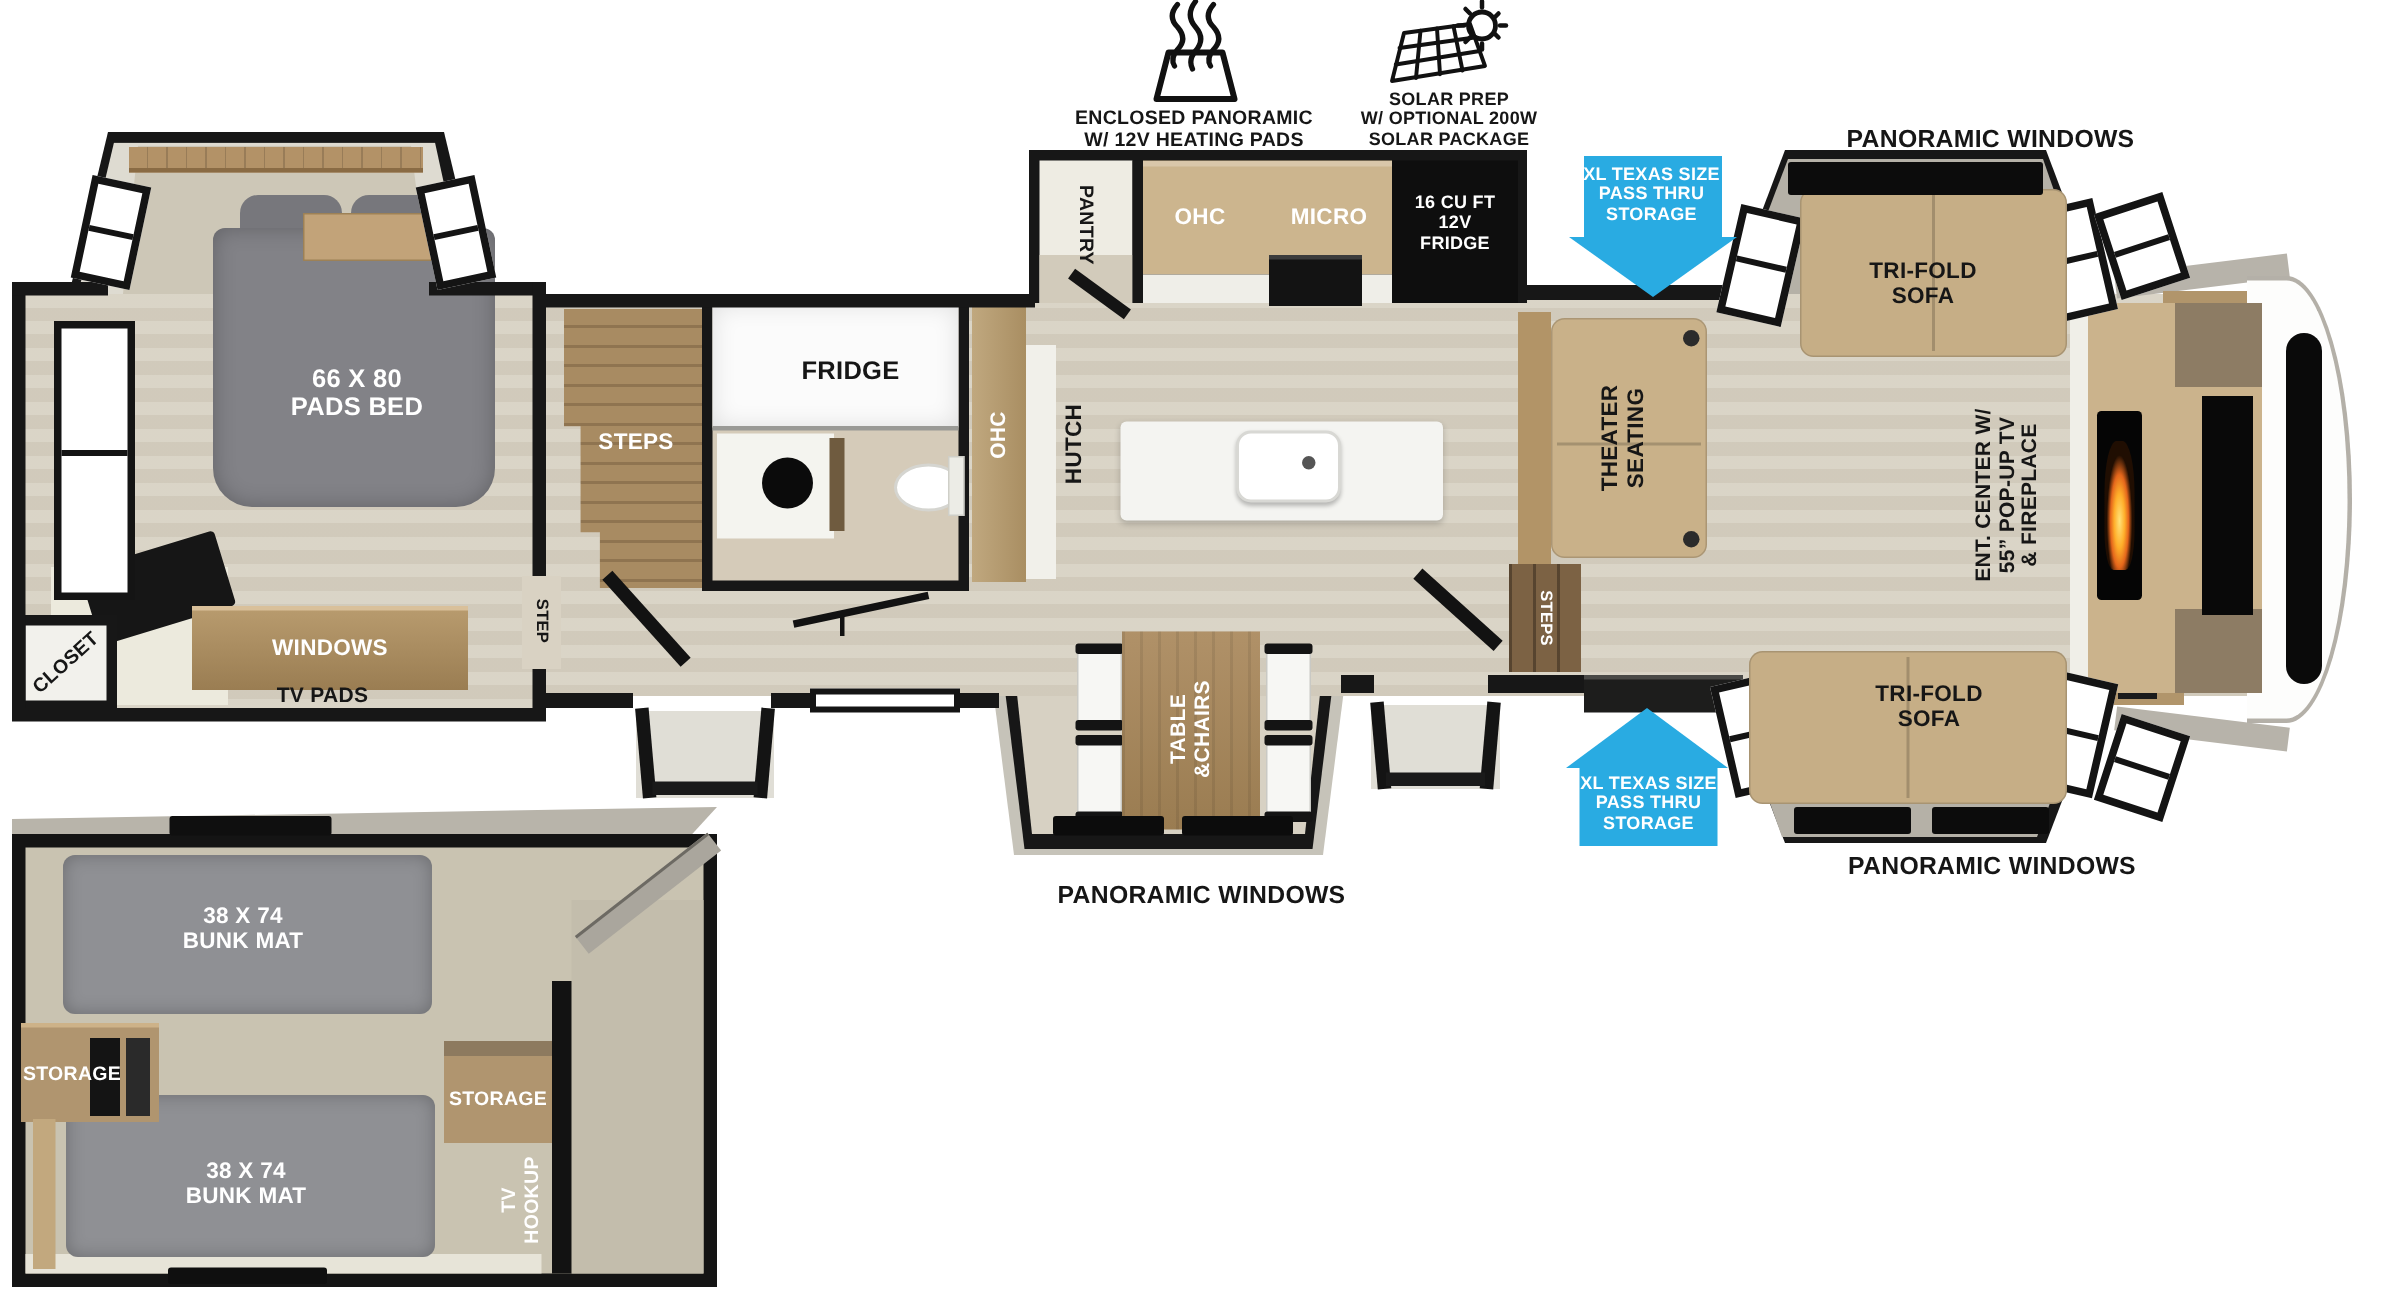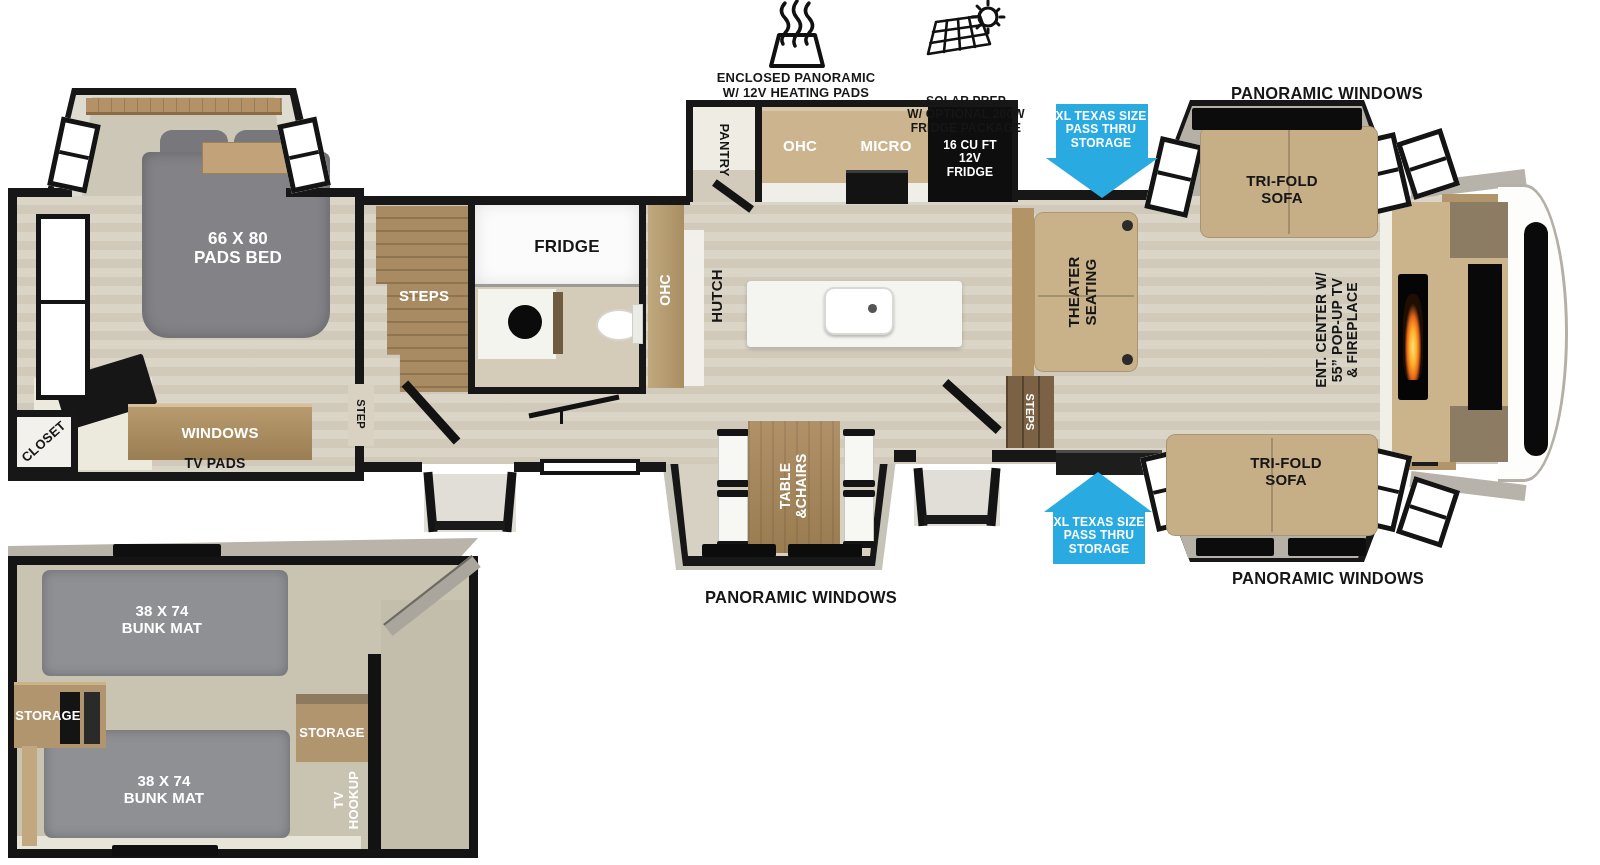--- a/index.html
+++ b/index.html
@@ -71,24 +71,24 @@
     </g>
     <g class="icon" style="stroke-width:2.6">
       <polygon points="12,22 56,16 66,44 4,54"></polygon>
       <line x1="23" y1="20.5" x2="20" y2="52"></line>
         <line x1="34" y1="19" x2="36" y2="49.5"></line>
         <line x1="45" y1="17.5" x2="51" y2="47"></line>
       <line x1="9" y1="32" x2="59" y2="25"></line>
         <line x1="6.5" y1="43" x2="62.5" y2="34"></line>
     </g>
   </svg>
-  <div class="lbl fs12" style="left:966px;top:80px;margin-top:35px;">
+  <div class="lbl fs12" style="left:966px;top:80px;">
     <span>SOLAR PREP</span>
     <span>W/ OPTIONAL 200W</span>
-    <span>FRIDGE PACKAGE</span>
+    <span>SOLAR PACKAGE</span>
   </div>
 
   <div class="abs" style="left:46px;top:88px;width:276px;height:108px;">
     <div class="abs" style="left:0;top:0;width:276px;height:108px;background:var(--wall-black);clip-path:polygon(26px 0,250px 0,276px 108px,0 108px);"></div>
     <div class="abs" style="left:6px;top:7px;width:264px;height:101px;background:#dedbd1;clip-path:polygon(24px 0,238px 0,260px 101px,0 101px);"></div>
     <div class="abs" style="left:36px;top:9px;width:204px;height:99px;background:#cdc7b7;clip-path:polygon(10px 0,192px 0,204px 99px,0 99px);"></div>
     <div class="abs" style="left:40px;top:10px;width:196px;height:14px;background:#b39267;border-bottom:3px solid #8a6b44;background-image:repeating-linear-gradient(90deg,transparent 0 12px,rgba(0,0,0,.15) 12px 13px);"></div>
     <div class="win" style="left:8px;top:32px;width:30px;height:60px;transform:rotate(12deg);">
         <div class="bar"></div>
       </div>
@@ -106,21 +106,21 @@
   <div class="wall" style="left:8px;top:472px;width:356px;height:9px;"></div>
 
   <div class="win" style="left:36px;top:214px;width:44px;height:176px;">
       <div class="bar"></div>
     </div>
 
   <div class="abs" style="left:160px;top:130px;width:68px;height:38px;background:#77777c;border-radius:12px;z-index:10;"></div>
   <div class="abs" style="left:234px;top:130px;width:84px;height:38px;background:#77777c;border-radius:12px;z-index:10;"></div>
   <div class="abs" style="left:202px;top:142px;width:90px;height:30px;background:#c2a379;border:1px solid #9d8156;z-index:11;"></div>
   <div class="abs" style="left:142px;top:152px;width:188px;height:186px;background:var(--bed-gray);border-radius:8px 8px 26px 26px;z-index:10;box-shadow:inset 0 0 14px rgba(0,0,0,.25);"></div>
-  <div class="lbl white fs17" style="left:238px;top:248px;">
+  <div class="lbl white fs17" style="left:238px;top:262px;">
     <span>66 X 80</span>
     <span>PADS BED</span>
   </div>
 
   <div class="abs" style="left:34px;top:378px;width:118px;height:92px;background:#eceadd;z-index:9;"></div>
   <div class="abs" style="left:58px;top:366px;width:94px;height:52px;background:#161616;border-radius:3px;transform:rotate(-17deg);z-index:11;"></div>
 
   <div class="abs" style="left:10px;top:410px;width:68px;height:64px;background:#f2f1ec;border:7px solid var(--wall-black);box-sizing:border-box;z-index:12;"></div>
   <div class="lbl diag fs13" style="left:44px;top:442px;">
       <span>CLOSET</span>
@@ -188,21 +188,21 @@
   <div class="abs" style="left:762px;top:107px;width:166px;height:76px;background:var(--cabinet-tan);box-shadow:inset 0 4px 0 rgba(255,255,255,.25);z-index:14;"></div>
   <div class="abs" style="left:762px;top:183px;width:166px;height:19px;background:#efeee8;z-index:14;"></div>
   <div class="lbl white fs15" style="left:800px;top:146px;">
       <span>OHC</span>
     </div>
   <div class="lbl white fs15" style="left:886px;top:146px;">
       <span>MICRO</span>
     </div>
   <div class="abs" style="left:846px;top:170px;width:62px;height:34px;background:#131313;box-shadow:inset 0 3px 0 #3c3c3c;z-index:15;"></div>
   <div class="abs" style="left:928px;top:107px;width:84px;height:95px;background:#0e0e0e;z-index:15;"></div>
-  <div class="lbl white fs12" style="left:970px;top:159px;z-index:41;">
+  <div class="lbl white fs12" style="left:970px;top:149px;z-index:41;">
     <span>16 CU FT</span>
     <span>12V</span>
     <span>FRIDGE</span>
   </div>
   <div class="abs" style="left:710px;top:192px;width:46px;height:8px;background:#141414;transform:rotate(36deg);z-index:16;"></div>
 
   <div class="abs" style="left:747px;top:281px;width:215px;height:66px;background:#f4f4f1;border-radius:4px;box-shadow:0 2px 4px rgba(0,0,0,.2);z-index:12;"></div>
   <div class="abs" style="left:824px;top:287px;width:66px;height:44px;background:#fff;border:2px solid #d8d8d4;border-radius:10px;box-shadow:0 2px 3px rgba(0,0,0,.25);z-index:13;"></div>
   <div class="abs" style="left:868px;top:304px;width:9px;height:9px;background:#555;border-radius:50%;z-index:14;"></div>
 

